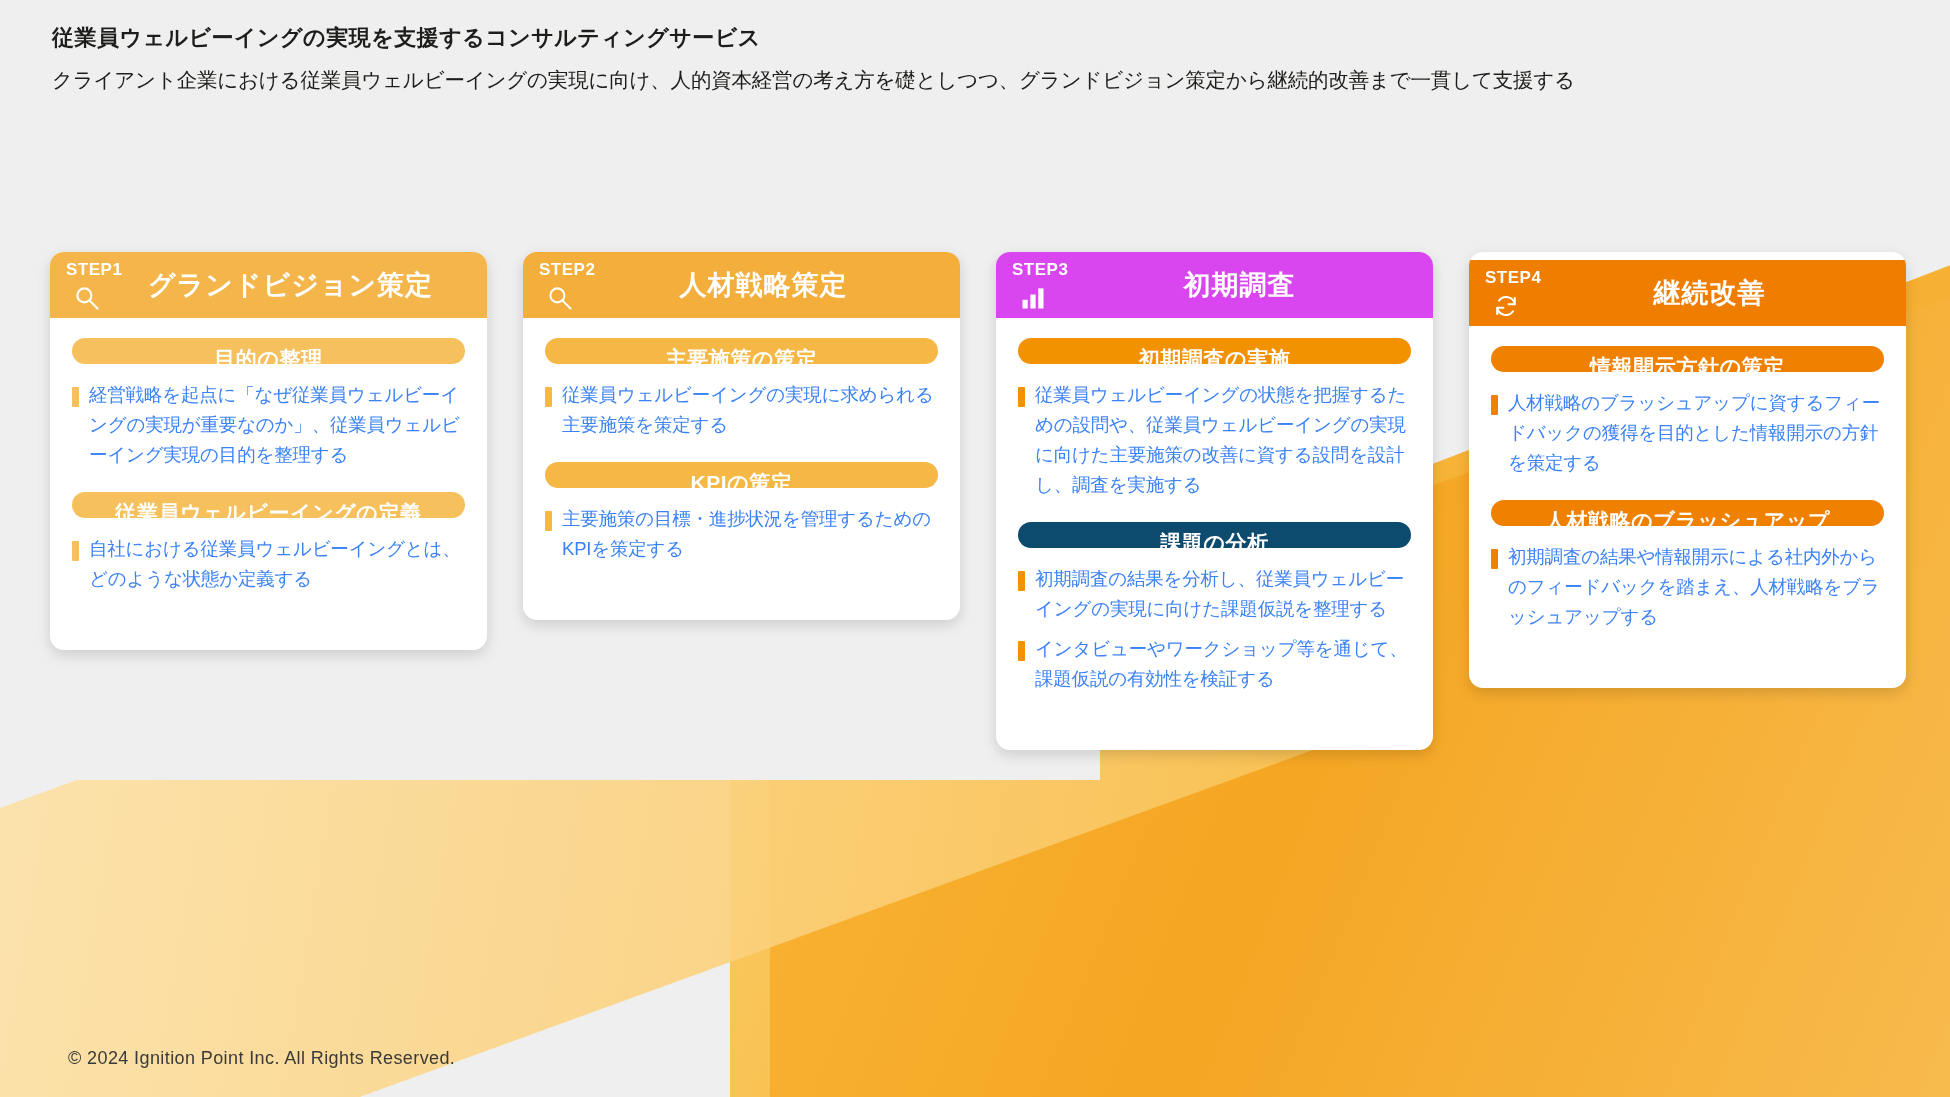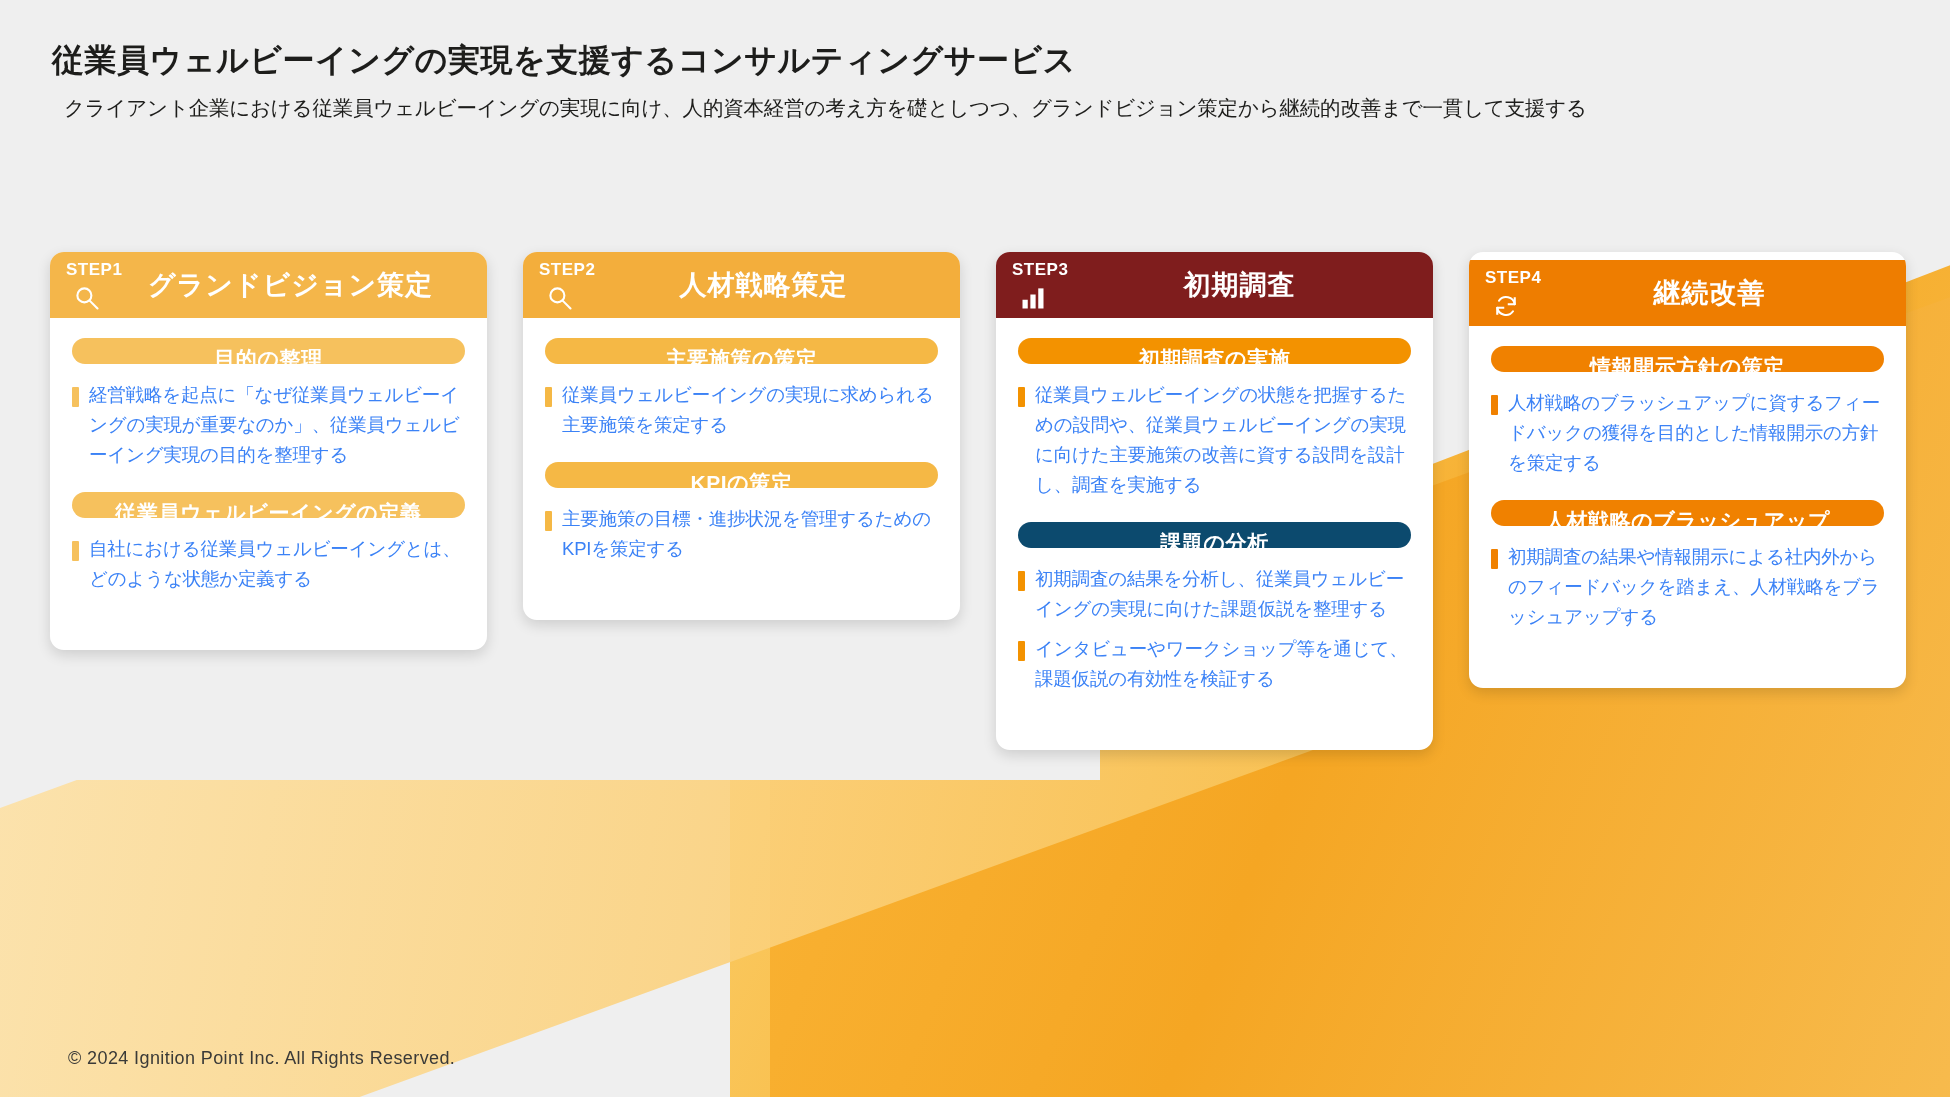--- a/index.html
+++ b/index.html
@@ -71,31 +71,31 @@
   }
 
   
   .header {
     position: absolute;
     left: 52px;
     top: 24px;
     right: 40px;
   }
   .title {
-    font-size: 32px;
+    font-size: 22px;
     font-weight: bold;
     letter-spacing: .5px;
     color: #1d1d1b;
-    margin: 16px 0 14px 0;
+    margin: 0 0 14px 0;
     line-height: 1.25;
   }
   .subtitle {
     font-size: 20.5px;
     color: #1d1d1b;
-    margin: 12px;
+    margin: 0;
     line-height: 1.4;
     letter-spacing: -0.2px;
   }
 
   
   .cards {
     position: absolute;
     left: 50px;
     top: 252px;
     display: flex;
@@ -269,21 +269,21 @@
             <li class="bullet">
               <span class="bullet-mark" style="background:#f5b845;"></span>
               <span class="bullet-text">主要施策の目標・進捗状況を管理するためのKPIを策定する</span>
             </li>
           </ul>
         </div>
       </div>
     </div>
 
     <div class="card">
-      <div class="card-header" style="background:#7f1d1d;padding-left:20px;">
+      <div class="card-header" style="background:#d946ef;padding-left:20px;">
         <span class="step-badge">STEP3</span>
         <span class="head-icon">
           <svg viewBox="0 0 32 32" fill="currentColor">
             <rect x="4" y="18" width="6" height="10"></rect>
             <rect x="13" y="12" width="6" height="16"></rect>
             <rect x="22" y="5" width="6" height="23"></rect>
           </svg>
         </span>
         <span class="card-title">初期調査</span>
       </div>

